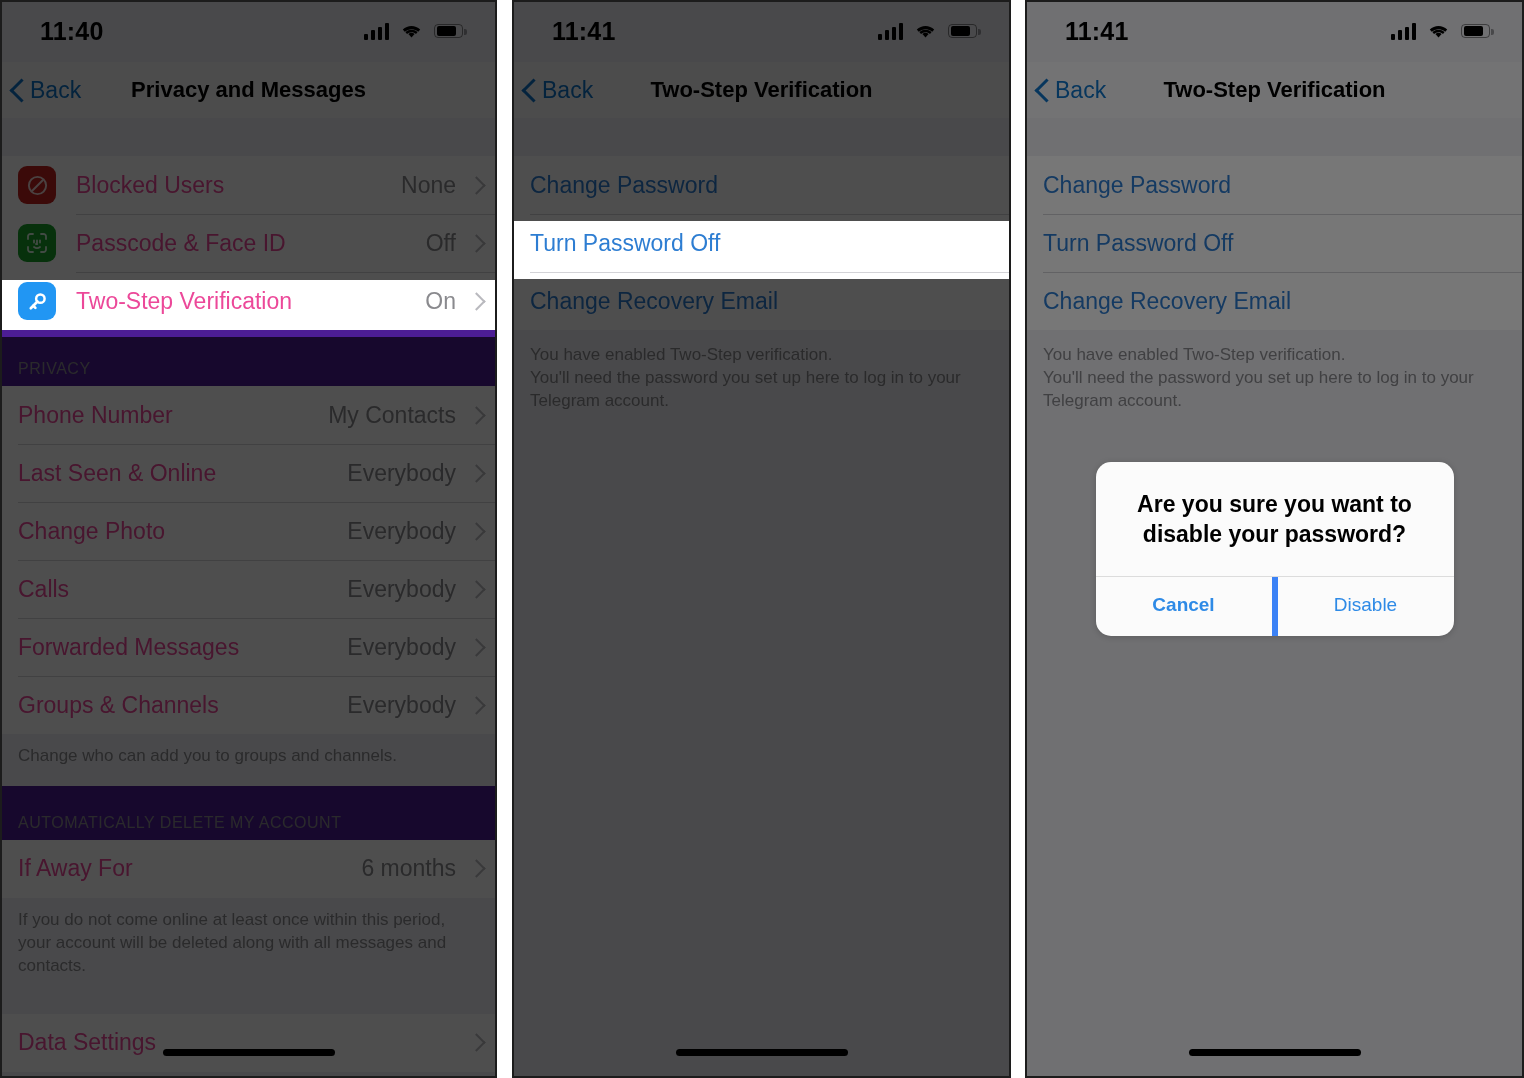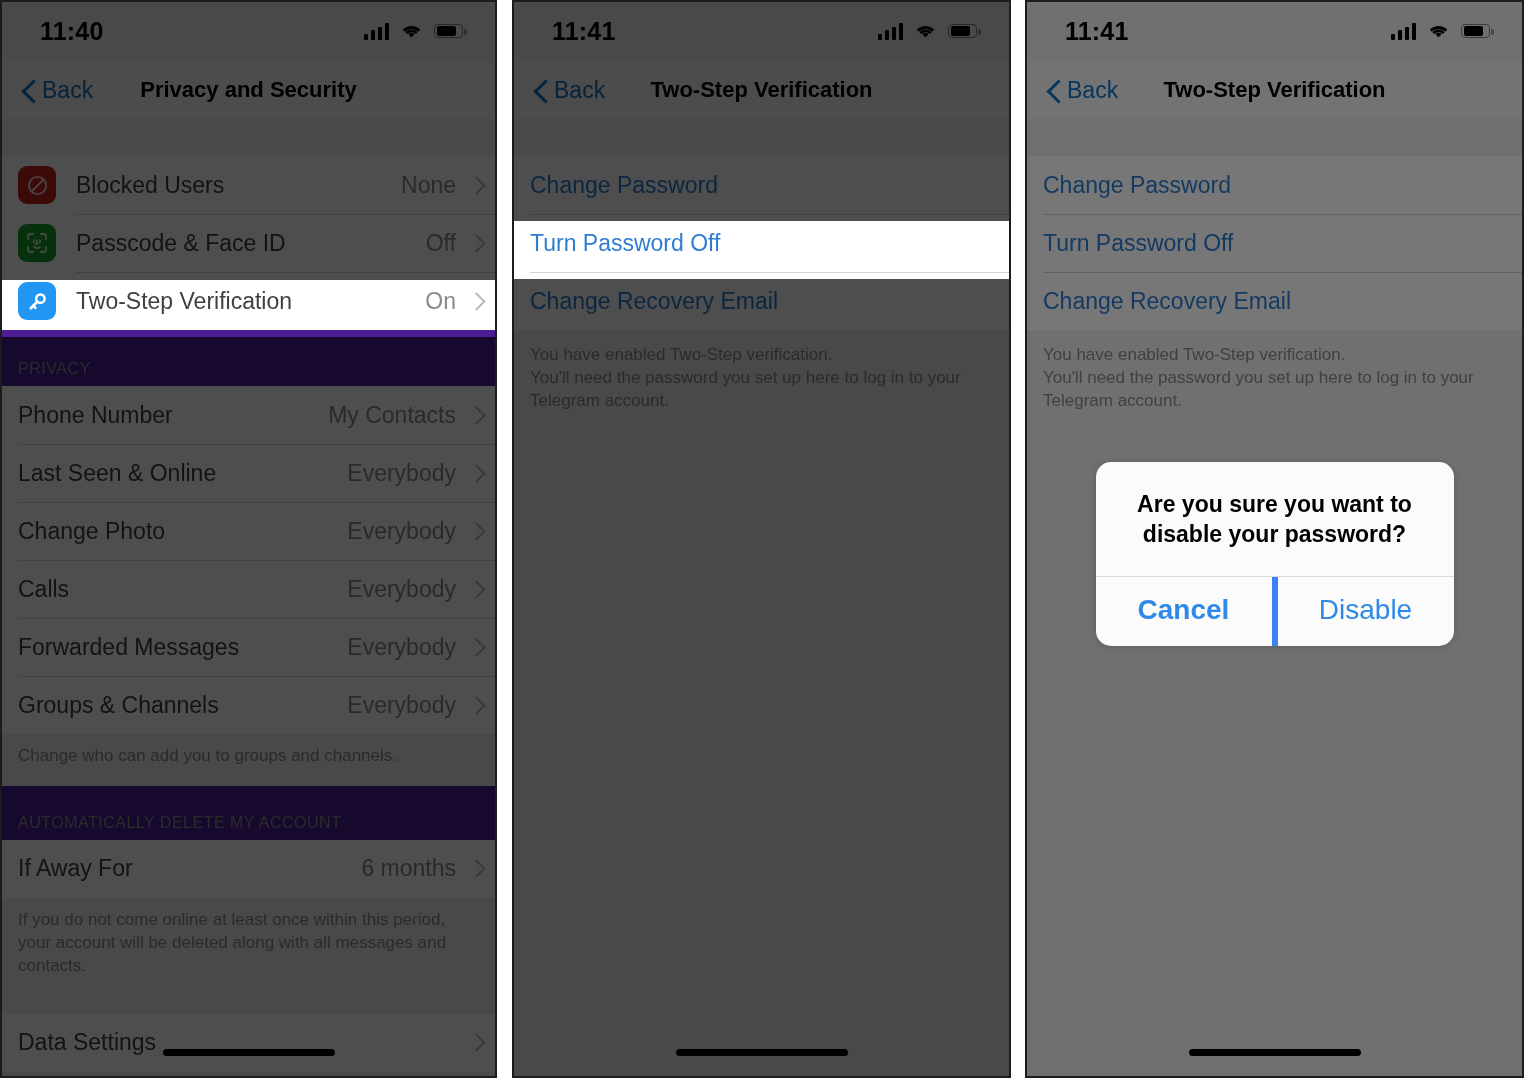--- a/index.html
+++ b/index.html
@@ -81,22 +81,22 @@
 
   
   .navbar {
     position: relative;
     height: 56px;
     display: flex;
     align-items: center;
     background: #f7f7f8;
   }
   .nav-back {
-    display:flex; align-items:flex-end; gap:6px;
-    padding-left: 22px;
+    display:flex; align-items:center; gap:6px;
+    padding-left: 10px;
     color:#0f74c8;
     font-size:23px;
   }
   .chev-left {
     width:14px; height:25px; position:relative; flex:none;
   }
   .chev-left::before {
     content:""; position:absolute; left:3px; top:4px;
     width:14px; height:14px;
     border-left:3.4px solid #0f74c8;
@@ -127,21 +127,21 @@
   .row.with-icon + .row.with-icon::before { left:76px; }
   .row-icon {
     width:38px; height:38px; border-radius:9px;
     flex:none; margin-right:20px;
     display:flex; align-items:center; justify-content:center;
   }
   .icon-blocked { background:#c1231f; }
   .icon-faceid  { background:#17a22a; }
   .icon-key     { background:#2196f3; }
   .row-label {
-    font-size:23px; color:#404040; flex:1;
+    font-size:23px; color:#ec4899; flex:1;
     white-space:nowrap; overflow:hidden;
   }
   .row-value {
     font-size:23px; color:#8a8a8e; margin-right:14px;
     white-space:nowrap;
   }
   .chev-right {
     width:11px; height:19px; flex:none; position:relative;
   }
   .chev-right::before {
@@ -202,21 +202,21 @@
   .alert-title {
     font-size:23px; font-weight:700; color:#000;
     line-height:1.3;
   }
   .alert-buttons {
     display:flex; border-top:1px solid #dcdcdc;
   }
   .alert-btn {
     flex:1; text-align:center;
     padding: 17px 0 20px 0;
-    font-size:28px; color:#2e8ae6;
+    font-size:19px; color:#2e8ae6;
   }
   .alert-btn.cancel { font-weight:700; }
   .alert-btn + .alert-btn { border-left:6px solid #3b82f6; }
 
   
   .seam { position:absolute; top:0; height:1078px; background:#ffffff; }
   #seam-1 { left:497px; width:15px; }
   #seam-2 { left:1011px; width:14px; }
 
   .panel-border { position:absolute; inset:0; border:2px solid #1c1c1c; pointer-events:none; z-index:60; }
@@ -251,21 +251,21 @@
                 <i></i>
               </span>
           </div>
         </div>
 
         <div class="navbar">
           <div class="nav-back">
             <span class="chev-left"></span>
             <span>Back</span>
           </div>
-          <div class="nav-title">Privacy and Security</div>
+          <div class="nav-title">Privacy and Messages</div>
         </div>
 
         <div class="gap" style="height:38px"></div>
 
         <div class="group">
           <div class="row with-icon">
             <span class="row-icon icon-blocked">
               <svg width="23" height="23" viewBox="0 0 24 24">
                   <circle cx="12" cy="12" r="9" fill="none" stroke="#f2d6d5" stroke-width="2"></circle>
                   <line x1="6" y1="18" x2="18" y2="6" stroke="#f2d6d5" stroke-width="2"></line>

